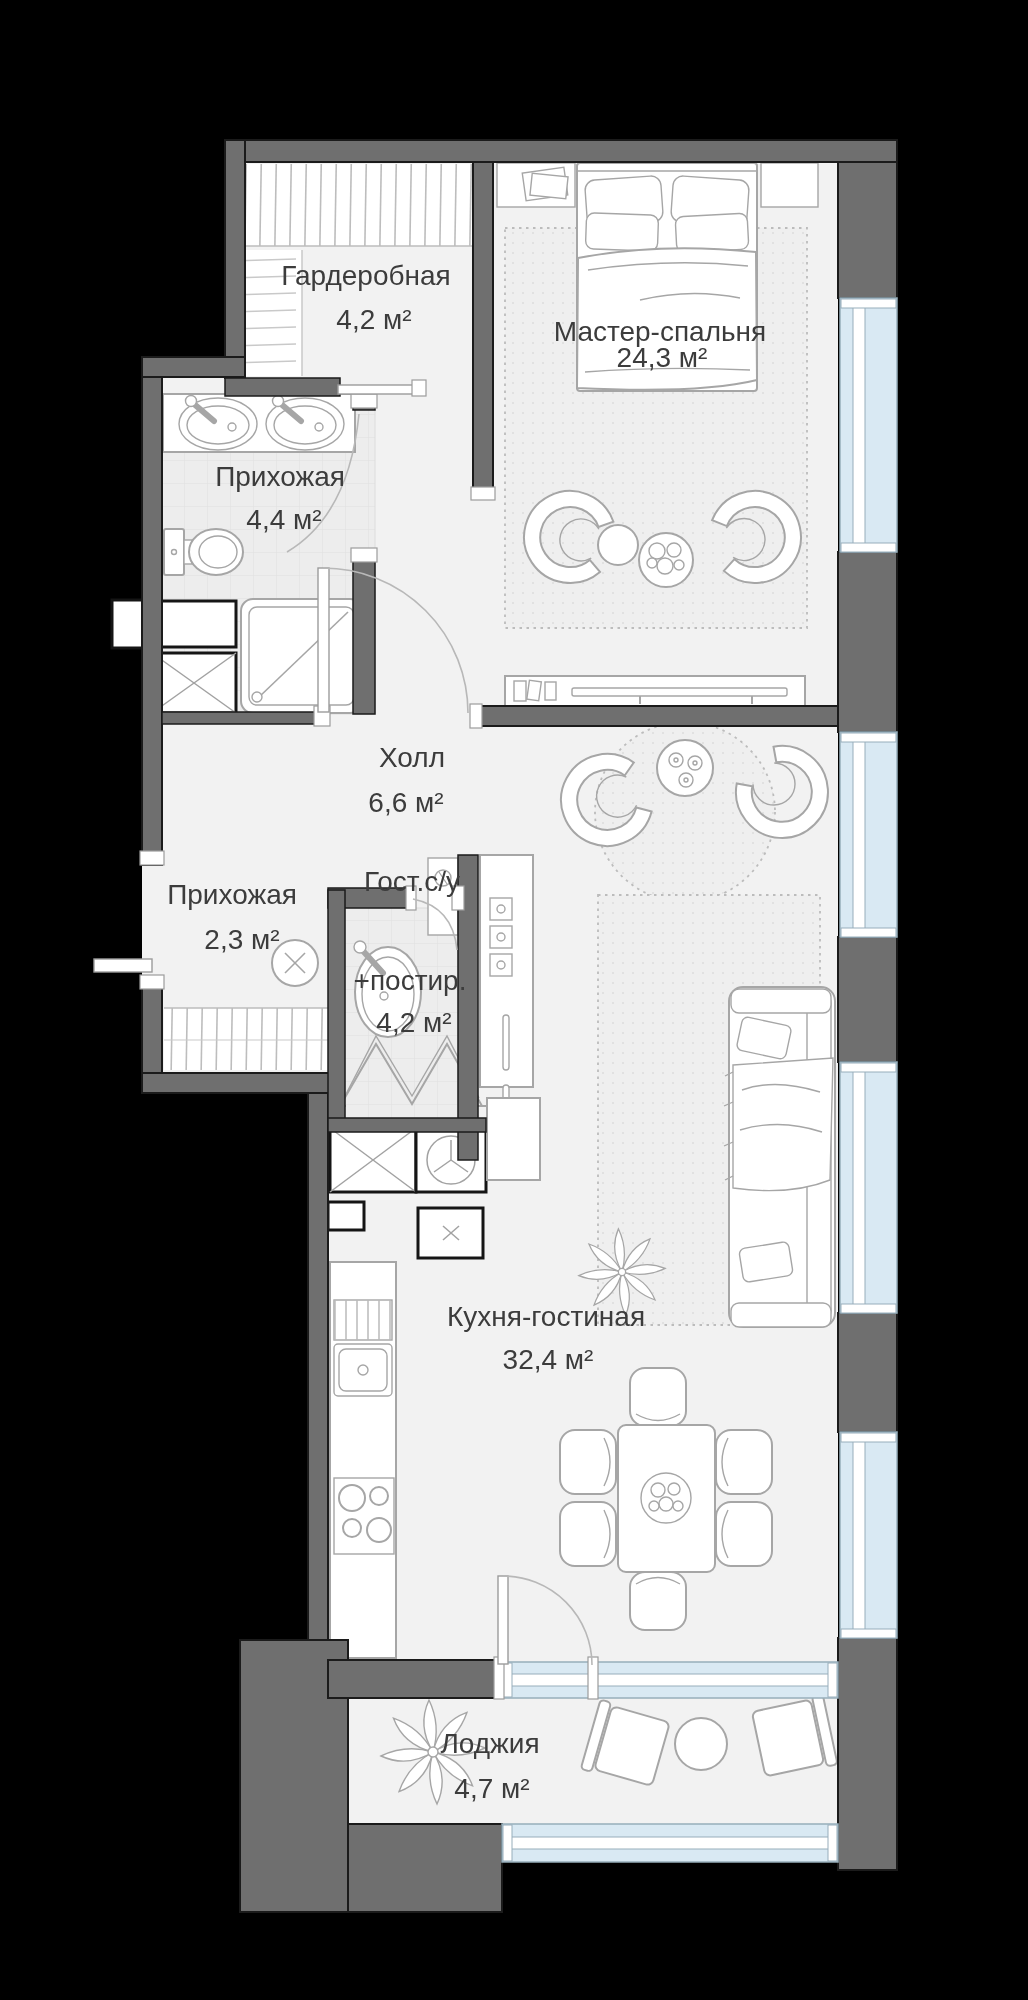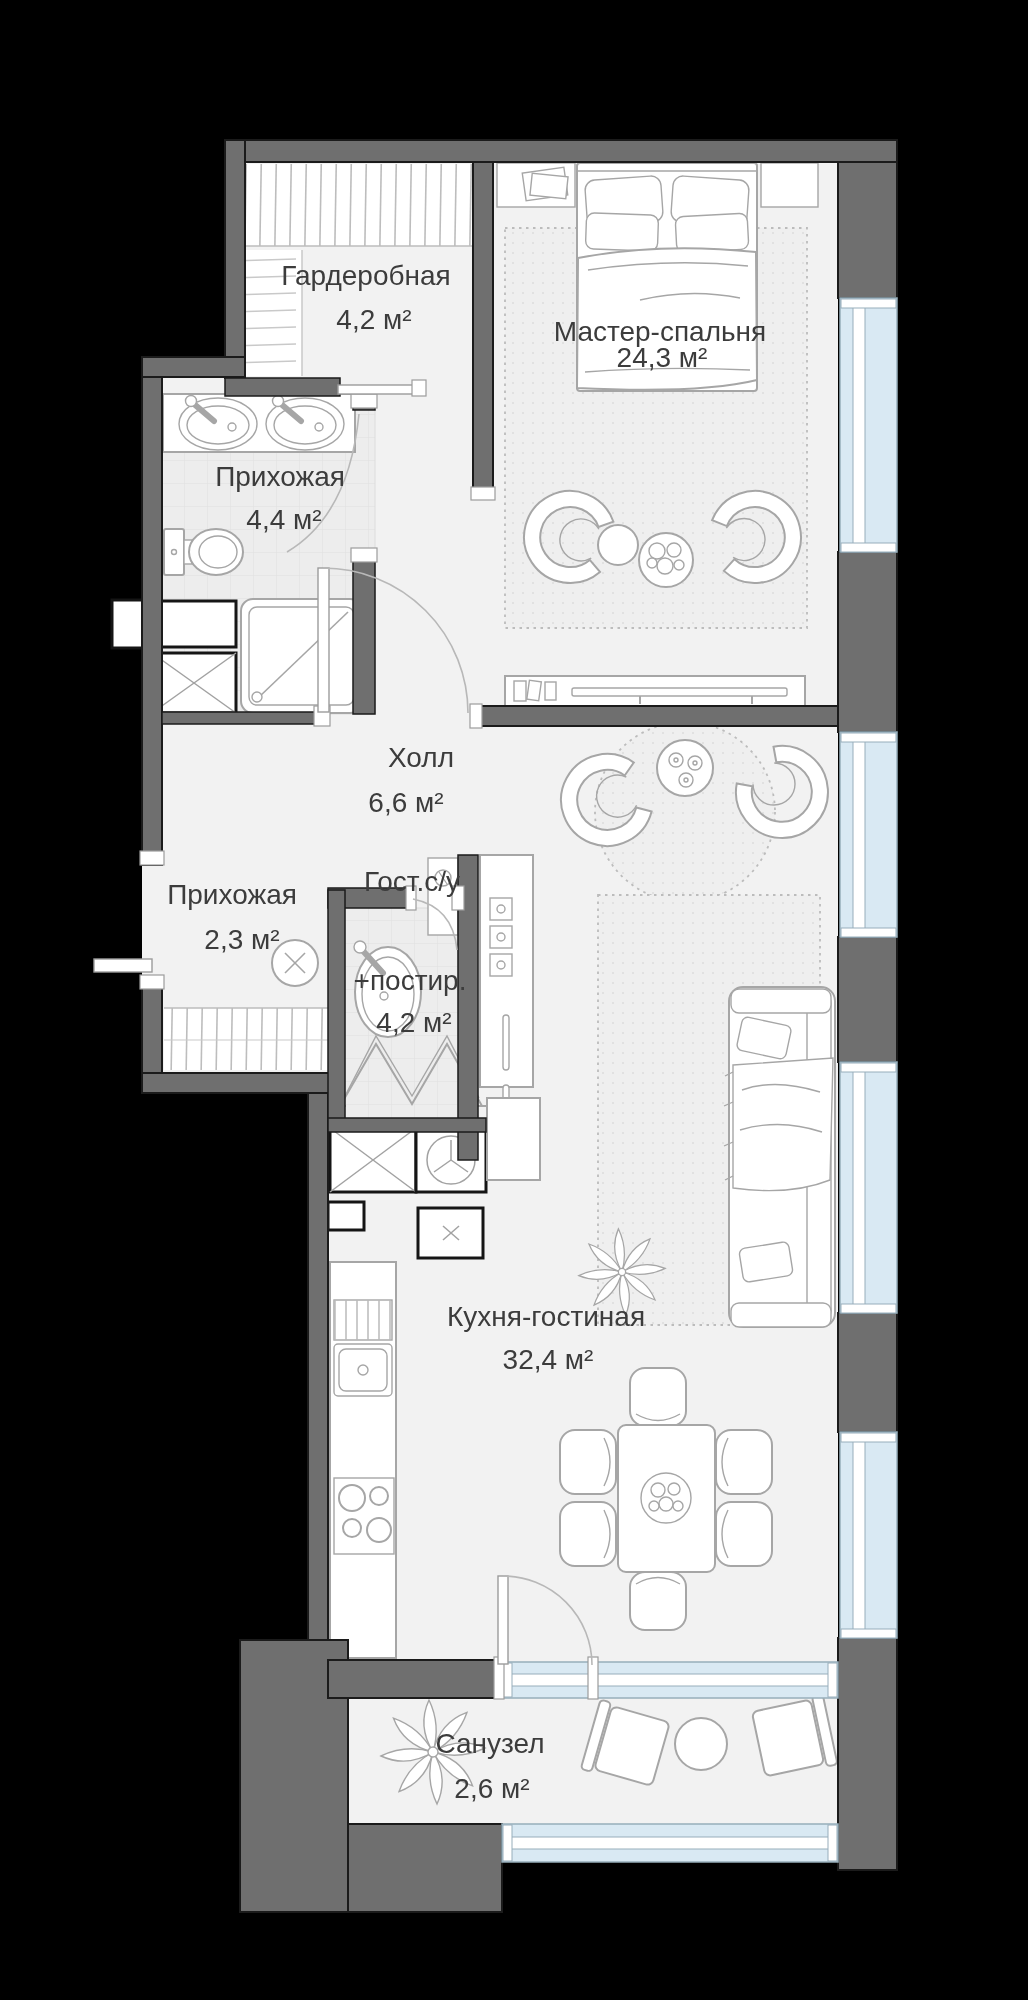--- a/index.html
+++ b/index.html
@@ -467,24 +467,24 @@
     <path class="door" d="M503,1576 A89,89 0 0 1 592,1665"></path>
   </g>
 </svg>
 
   <div class="lbl" style="left:366px;top:276px">Гардеробная</div>
   <div class="lbl" style="left:374px;top:320px">4,2 м²</div>
   <div class="lbl" style="left:660px;top:332px">Мастер-спальня</div>
   <div class="lbl" style="left:662px;top:358px">24,3 м²</div>
   <div class="lbl" style="left:280px;top:477px">Прихожая</div>
   <div class="lbl" style="left:284px;top:520px">4,4 м²</div>
-  <div class="lbl" style="left:421px;top:758px">Холл</div>
+  <div class="lbl" style="left:412px;top:758px">Холл</div>
   <div class="lbl" style="left:406px;top:803px">6,6 м²</div>
   <div class="lbl" style="left:232px;top:895px">Прихожая</div>
   <div class="lbl" style="left:242px;top:940px">2,3 м²</div>
   <div class="lbl" style="left:412px;top:882px">Гост.с/у</div>
   <div class="lbl" style="left:410px;top:981px">+постир.</div>
   <div class="lbl" style="left:414px;top:1023px">4,2 м²</div>
   <div class="lbl" style="left:546px;top:1317px">Кухня-гостиная</div>
   <div class="lbl" style="left:548px;top:1360px">32,4 м²</div>
-  <div class="lbl" style="left:490px;top:1744px">Санузел</div>
-  <div class="lbl" style="left:492px;top:1789px">2,6 м²</div>
+  <div class="lbl" style="left:490px;top:1744px">Лоджия</div>
+  <div class="lbl" style="left:492px;top:1789px">4,7 м²</div>
 </div>
 
 </body></html>

